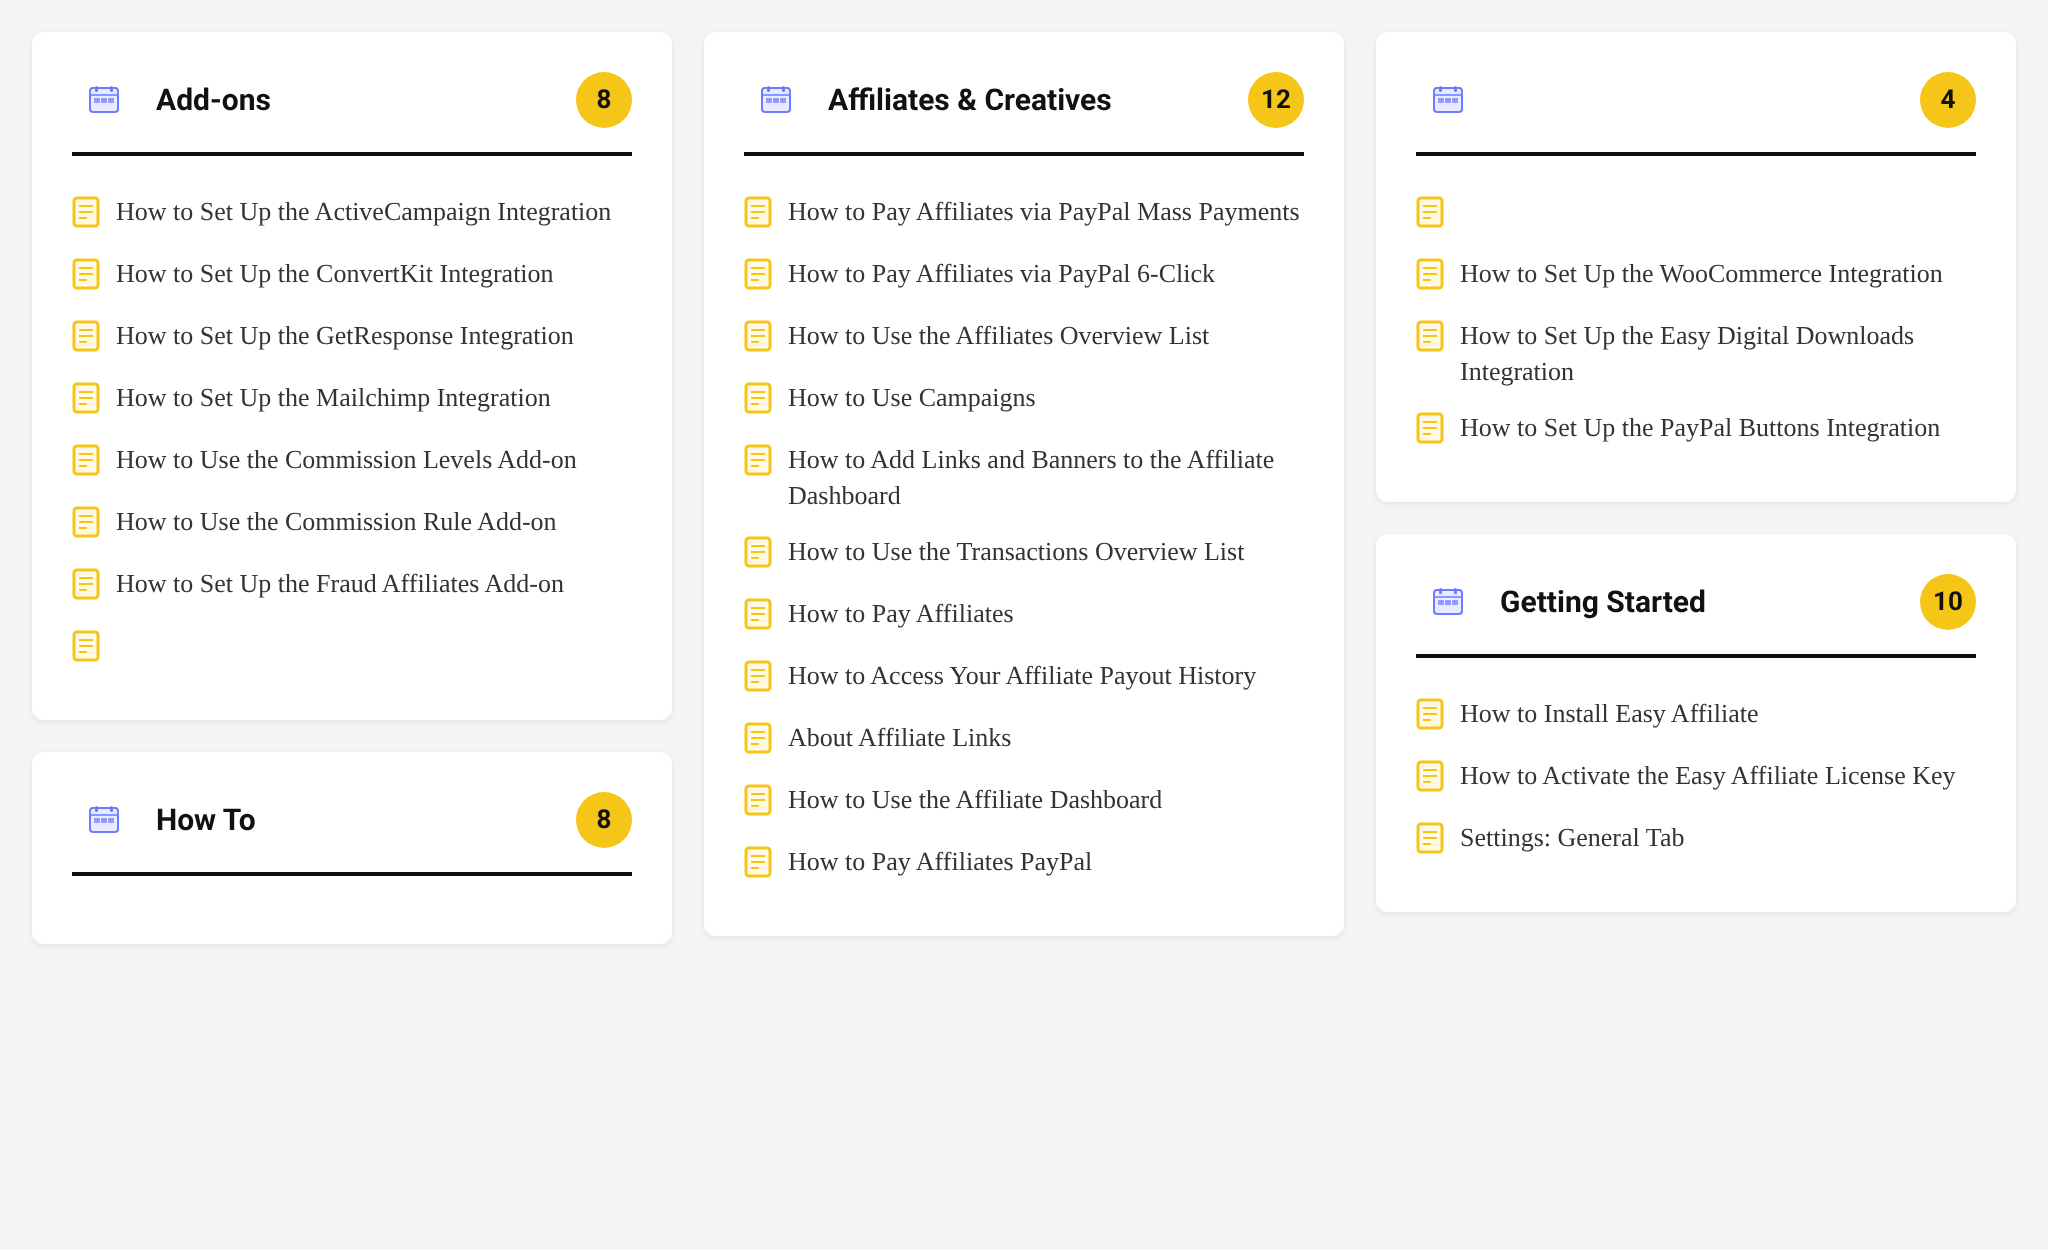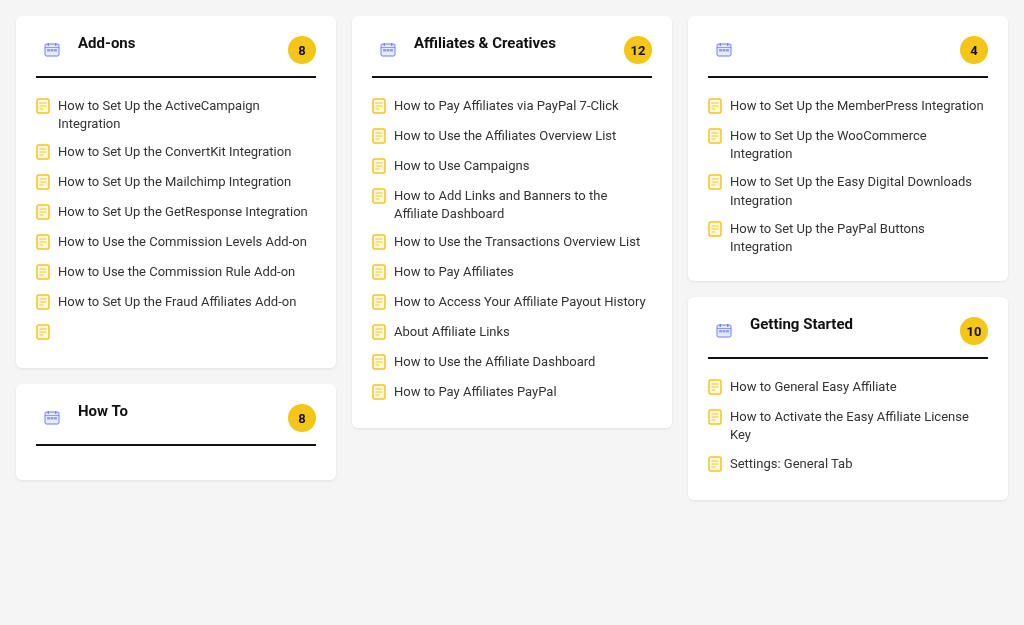--- a/index.html
+++ b/index.html
@@ -27,20 +27,21 @@
       box-shadow: 0 1px 3px rgba(0,0,0,0.08);
     }
     .card-header {
       display: flex;
       align-items: center;
       justify-content: space-between;
       margin-bottom: 10px;
     }
     .card-header-left {
       display: flex;
+      align-items: center;
       gap: 10px;
     }
     .card-icon {
       width: 32px;
       height: 32px;
       display: flex;
       align-items: center;
       justify-content: center;
     }
     .card-title {
@@ -65,20 +66,21 @@
       height: 2px;
       background: #111;
       margin-bottom: 14px;
     }
     .list-item {
       display: flex;
       align-items: flex-start;
       gap: 8px;
       padding: 5px 0;
       cursor: pointer;
+      font-family: Liberation Serif, serif;
     }
     .item-icon {
       flex-shrink: 0;
       margin-top: 1px;
     }
     .item-text {
       font-size: 13px;
       color: #333;
       line-height: 1.4;
     }
@@ -130,30 +132,30 @@
     </svg></span>
           <span class="item-text">How to Set Up the ConvertKit Integration</span>
         </div>
         <div class="list-item">
           <span class="item-icon"><svg width="14" height="16" viewBox="0 0 14 16" fill="none" xmlns="http://www.w3.org/2000/svg">
       <rect x="1" y="1" width="12" height="14" rx="1.5" fill="#fff9e6" stroke="#f5c518" stroke-width="1.5"></rect>
       <line x1="3.5" y1="5" x2="10.5" y2="5" stroke="#f5c518" stroke-width="1"></line>
       <line x1="3.5" y1="8" x2="10.5" y2="8" stroke="#f5c518" stroke-width="1"></line>
       <line x1="3.5" y1="11" x2="7.5" y2="11" stroke="#f5c518" stroke-width="1"></line>
     </svg></span>
+          <span class="item-text">How to Set Up the GetResponse Integration</span>
+        </div>
+        <div class="list-item">
+          <span class="item-icon"><svg width="14" height="16" viewBox="0 0 14 16" fill="none" xmlns="http://www.w3.org/2000/svg">
+      <rect x="1" y="1" width="12" height="14" rx="1.5" fill="#fff9e6" stroke="#f5c518" stroke-width="1.5"></rect>
+      <line x1="3.5" y1="5" x2="10.5" y2="5" stroke="#f5c518" stroke-width="1"></line>
+      <line x1="3.5" y1="8" x2="10.5" y2="8" stroke="#f5c518" stroke-width="1"></line>
+      <line x1="3.5" y1="11" x2="7.5" y2="11" stroke="#f5c518" stroke-width="1"></line>
+    </svg></span>
           <span class="item-text">How to Set Up the Mailchimp Integration</span>
-        </div>
-        <div class="list-item">
-          <span class="item-icon"><svg width="14" height="16" viewBox="0 0 14 16" fill="none" xmlns="http://www.w3.org/2000/svg">
-      <rect x="1" y="1" width="12" height="14" rx="1.5" fill="#fff9e6" stroke="#f5c518" stroke-width="1.5"></rect>
-      <line x1="3.5" y1="5" x2="10.5" y2="5" stroke="#f5c518" stroke-width="1"></line>
-      <line x1="3.5" y1="8" x2="10.5" y2="8" stroke="#f5c518" stroke-width="1"></line>
-      <line x1="3.5" y1="11" x2="7.5" y2="11" stroke="#f5c518" stroke-width="1"></line>
-    </svg></span>
-          <span class="item-text">How to Set Up the GetResponse Integration</span>
         </div>
         <div class="list-item">
           <span class="item-icon"><svg width="14" height="16" viewBox="0 0 14 16" fill="none" xmlns="http://www.w3.org/2000/svg">
       <rect x="1" y="1" width="12" height="14" rx="1.5" fill="#fff9e6" stroke="#f5c518" stroke-width="1.5"></rect>
       <line x1="3.5" y1="5" x2="10.5" y2="5" stroke="#f5c518" stroke-width="1"></line>
       <line x1="3.5" y1="8" x2="10.5" y2="8" stroke="#f5c518" stroke-width="1"></line>
       <line x1="3.5" y1="11" x2="7.5" y2="11" stroke="#f5c518" stroke-width="1"></line>
     </svg></span>
           <span class="item-text">How to Use the Commission Levels Add-on</span>
         </div>
@@ -225,21 +227,30 @@
           <div class="badge">12</div>
         </div>
         <div class="divider"></div>
         <div class="list-item">
           <span class="item-icon"><svg width="14" height="16" viewBox="0 0 14 16" fill="none" xmlns="http://www.w3.org/2000/svg">
       <rect x="1" y="1" width="12" height="14" rx="1.5" fill="#fff9e6" stroke="#f5c518" stroke-width="1.5"></rect>
       <line x1="3.5" y1="5" x2="10.5" y2="5" stroke="#f5c518" stroke-width="1"></line>
       <line x1="3.5" y1="8" x2="10.5" y2="8" stroke="#f5c518" stroke-width="1"></line>
       <line x1="3.5" y1="11" x2="7.5" y2="11" stroke="#f5c518" stroke-width="1"></line>
     </svg></span>
-          <span class="item-text">How to Pay Affiliates via PayPal 7-Click</span>
+          <span class="item-text">How to Pay Affiliates via PayPal Mass Payments</span>
+        </div>
+        <div class="list-item">
+          <span class="item-icon"><svg width="14" height="16" viewBox="0 0 14 16" fill="none" xmlns="http://www.w3.org/2000/svg">
+      <rect x="1" y="1" width="12" height="14" rx="1.5" fill="#fff9e6" stroke="#f5c518" stroke-width="1.5"></rect>
+      <line x1="3.5" y1="5" x2="10.5" y2="5" stroke="#f5c518" stroke-width="1"></line>
+      <line x1="3.5" y1="8" x2="10.5" y2="8" stroke="#f5c518" stroke-width="1"></line>
+      <line x1="3.5" y1="11" x2="7.5" y2="11" stroke="#f5c518" stroke-width="1"></line>
+    </svg></span>
+          <span class="item-text">How to Pay Affiliates via PayPal 6-Click</span>
         </div>
         <div class="list-item">
           <span class="item-icon"><svg width="14" height="16" viewBox="0 0 14 16" fill="none" xmlns="http://www.w3.org/2000/svg">
       <rect x="1" y="1" width="12" height="14" rx="1.5" fill="#fff9e6" stroke="#f5c518" stroke-width="1.5"></rect>
       <line x1="3.5" y1="5" x2="10.5" y2="5" stroke="#f5c518" stroke-width="1"></line>
       <line x1="3.5" y1="8" x2="10.5" y2="8" stroke="#f5c518" stroke-width="1"></line>
       <line x1="3.5" y1="11" x2="7.5" y2="11" stroke="#f5c518" stroke-width="1"></line>
     </svg></span>
           <span class="item-text">How to Use the Affiliates Overview List</span>
         </div>
@@ -336,21 +347,20 @@
           <div class="badge">4</div>
         </div>
         <div class="divider"></div>
         <div class="list-item">
           <span class="item-icon"><svg width="14" height="16" viewBox="0 0 14 16" fill="none" xmlns="http://www.w3.org/2000/svg">
       <rect x="1" y="1" width="12" height="14" rx="1.5" fill="#fff9e6" stroke="#f5c518" stroke-width="1.5"></rect>
       <line x1="3.5" y1="5" x2="10.5" y2="5" stroke="#f5c518" stroke-width="1"></line>
       <line x1="3.5" y1="8" x2="10.5" y2="8" stroke="#f5c518" stroke-width="1"></line>
       <line x1="3.5" y1="11" x2="7.5" y2="11" stroke="#f5c518" stroke-width="1"></line>
     </svg></span>
-          <span class="item-text">How to Set Up the MemberPress Integration</span>
         </div>
         <div class="list-item">
           <span class="item-icon"><svg width="14" height="16" viewBox="0 0 14 16" fill="none" xmlns="http://www.w3.org/2000/svg">
       <rect x="1" y="1" width="12" height="14" rx="1.5" fill="#fff9e6" stroke="#f5c518" stroke-width="1.5"></rect>
       <line x1="3.5" y1="5" x2="10.5" y2="5" stroke="#f5c518" stroke-width="1"></line>
       <line x1="3.5" y1="8" x2="10.5" y2="8" stroke="#f5c518" stroke-width="1"></line>
       <line x1="3.5" y1="11" x2="7.5" y2="11" stroke="#f5c518" stroke-width="1"></line>
     </svg></span>
           <span class="item-text">How to Set Up the WooCommerce Integration</span>
         </div>
@@ -392,21 +402,21 @@
           <div class="badge">10</div>
         </div>
         <div class="divider"></div>
         <div class="list-item">
           <span class="item-icon"><svg width="14" height="16" viewBox="0 0 14 16" fill="none" xmlns="http://www.w3.org/2000/svg">
       <rect x="1" y="1" width="12" height="14" rx="1.5" fill="#fff9e6" stroke="#f5c518" stroke-width="1.5"></rect>
       <line x1="3.5" y1="5" x2="10.5" y2="5" stroke="#f5c518" stroke-width="1"></line>
       <line x1="3.5" y1="8" x2="10.5" y2="8" stroke="#f5c518" stroke-width="1"></line>
       <line x1="3.5" y1="11" x2="7.5" y2="11" stroke="#f5c518" stroke-width="1"></line>
     </svg></span>
-          <span class="item-text">How to General Easy Affiliate</span>
+          <span class="item-text">How to Install Easy Affiliate</span>
         </div>
         <div class="list-item">
           <span class="item-icon"><svg width="14" height="16" viewBox="0 0 14 16" fill="none" xmlns="http://www.w3.org/2000/svg">
       <rect x="1" y="1" width="12" height="14" rx="1.5" fill="#fff9e6" stroke="#f5c518" stroke-width="1.5"></rect>
       <line x1="3.5" y1="5" x2="10.5" y2="5" stroke="#f5c518" stroke-width="1"></line>
       <line x1="3.5" y1="8" x2="10.5" y2="8" stroke="#f5c518" stroke-width="1"></line>
       <line x1="3.5" y1="11" x2="7.5" y2="11" stroke="#f5c518" stroke-width="1"></line>
     </svg></span>
           <span class="item-text">How to Activate the Easy Affiliate License Key</span>
         </div>

